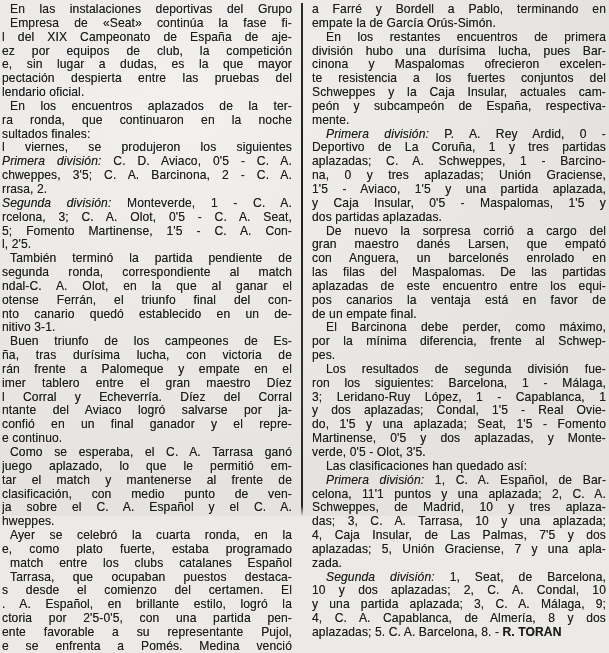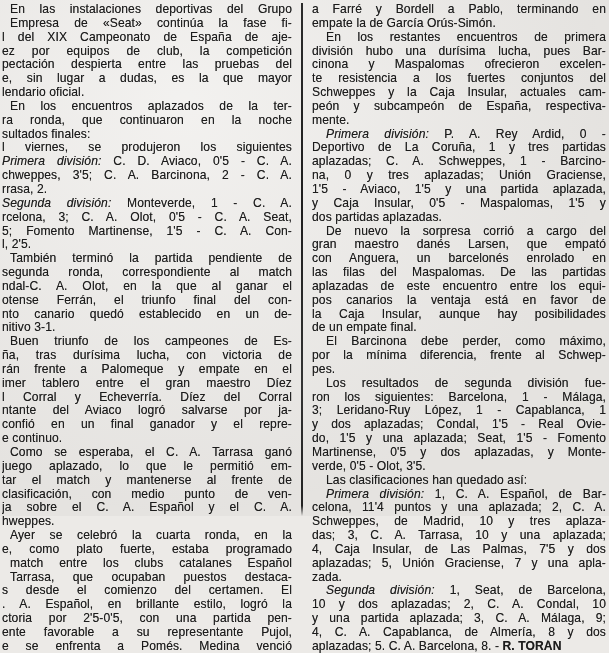--- a/index.html
+++ b/index.html
@@ -48,22 +48,22 @@
 </style>
 </head>
 <body>
 
 <div class="page">
   <div class="col col-left">
       <div class="line in">En las instalaciones deportivas del Grupo</div>
       <div class="line in">Empresa de «Seat» continúa la fase fi-</div>
       <div class="line">l del XIX Campeonato de España de aje-</div>
       <div class="line">ez por equipos de club, la competición</div>
+      <div class="line">e, sin lugar a dudas, es la que mayor</div>
       <div class="line">pectación despierta entre las pruebas del</div>
-      <div class="line">e, sin lugar a dudas, es la que mayor</div>
       <div class="line end">lendario oficial.</div>
       <div class="line in">En los encuentros aplazados de la ter-</div>
       <div class="line">ra ronda, que continuaron en la noche</div>
       <div class="line end">sultados finales:</div>
       <div class="line">l viernes, se produjeron los siguientes</div>
       <div class="line"><em>Primera división:</em> C. D. Aviaco, 0'5 - C. A.</div>
       <div class="line">chweppes, 3'5; C. A. Barcinona, 2 - C. A.</div>
       <div class="line end">rrasa, 2.</div>
       <div class="line"><em>Segunda división:</em> Monteverde, 1 - C. A.</div>
       <div class="line">rcelona, 3; C. A. Olot, 0'5 - C. A. Seat,</div>
@@ -116,35 +116,34 @@
       <div class="line">na, 0 y tres aplazadas; Unión Graciense,</div>
       <div class="line">1'5 - Aviaco, 1'5 y una partida aplazada,</div>
       <div class="line">y Caja Insular, 0'5 - Maspalomas, 1'5 y</div>
       <div class="line end">dos partidas aplazadas.</div>
       <div class="line in">De nuevo la sorpresa corrió a cargo del</div>
       <div class="line">gran maestro danés Larsen, que empató</div>
       <div class="line">con Anguera, un barcelonés enrolado en</div>
       <div class="line">las filas del Maspalomas. De las partidas</div>
       <div class="line">aplazadas de este encuentro entre los equi-</div>
       <div class="line">pos canarios la ventaja está en favor de</div>
-      <div class="line">la Caja Insular, aunque hay posibilidades</div>
       <div class="line end">de un empate final.</div>
       <div class="line in">El Barcinona debe perder, como máximo,</div>
       <div class="line">por la mínima diferencia, frente al Schwep-</div>
       <div class="line end">pes.</div>
       <div class="line in">Los resultados de segunda división fue-</div>
       <div class="line">ron los siguientes: Barcelona, 1 - Málaga,</div>
       <div class="line">3; Leridano-Ruy López, 1 - Capablanca, 1</div>
       <div class="line">y dos aplazadas; Condal, 1'5 - Real Ovie-</div>
       <div class="line">do, 1'5 y una aplazada; Seat, 1'5 - Fomento</div>
       <div class="line">Martinense, 0'5 y dos aplazadas, y Monte-</div>
       <div class="line end">verde, 0'5 - Olot, 3'5.</div>
       <div class="line end in">Las clasificaciones han quedado así:</div>
       <div class="line in"><em>Primera división:</em> 1, C. A. Español, de Bar-</div>
-      <div class="line">celona, 11'4 puntos y una aplazada; 2, C. A.</div>
+      <div class="line">celona, 11'1 puntos y una aplazada; 2, C. A.</div>
       <div class="line">Schweppes, de Madrid, 10 y tres aplaza-</div>
       <div class="line">das; 3, C. A. Tarrasa, 10 y una aplazada;</div>
       <div class="line">4, Caja Insular, de Las Palmas, 7'5 y dos</div>
       <div class="line">aplazadas; 5, Unión Graciense, 7 y una apla-</div>
       <div class="line end">zada.</div>
       <div class="line in"><em>Segunda división:</em> 1, Seat, de Barcelona,</div>
       <div class="line">10 y dos aplazadas; 2, C. A. Condal, 10</div>
       <div class="line">y una partida aplazada; 3, C. A. Málaga, 9;</div>
       <div class="line">4, C. A. Capablanca, de Almería, 8 y dos</div>
       <div class="line end">aplazadas; 5. C. A. Barcelona, 8. - <b>R. TORÁN</b></div>

